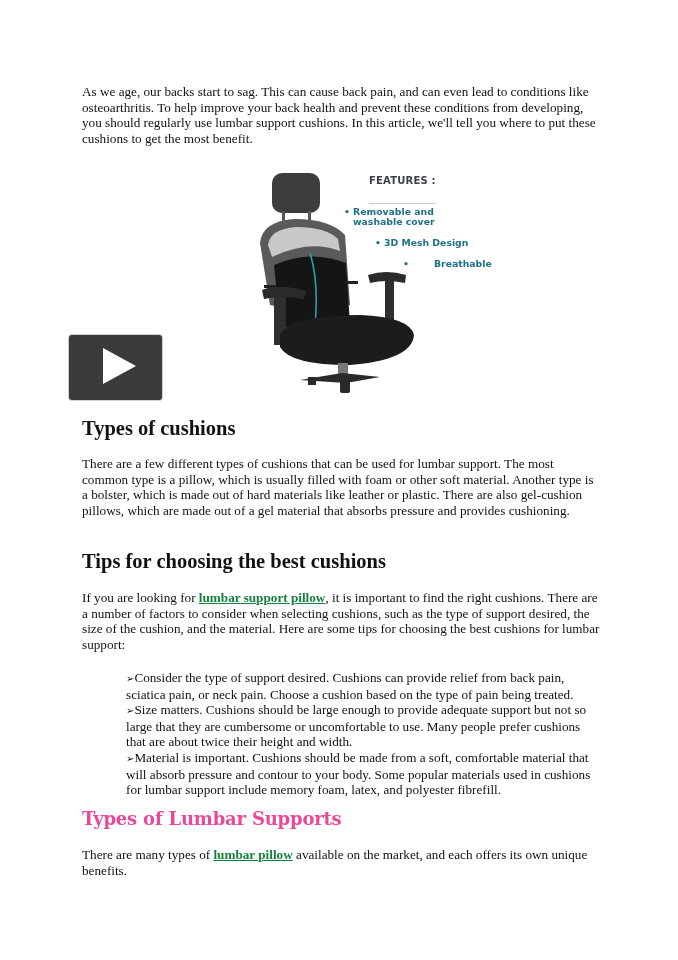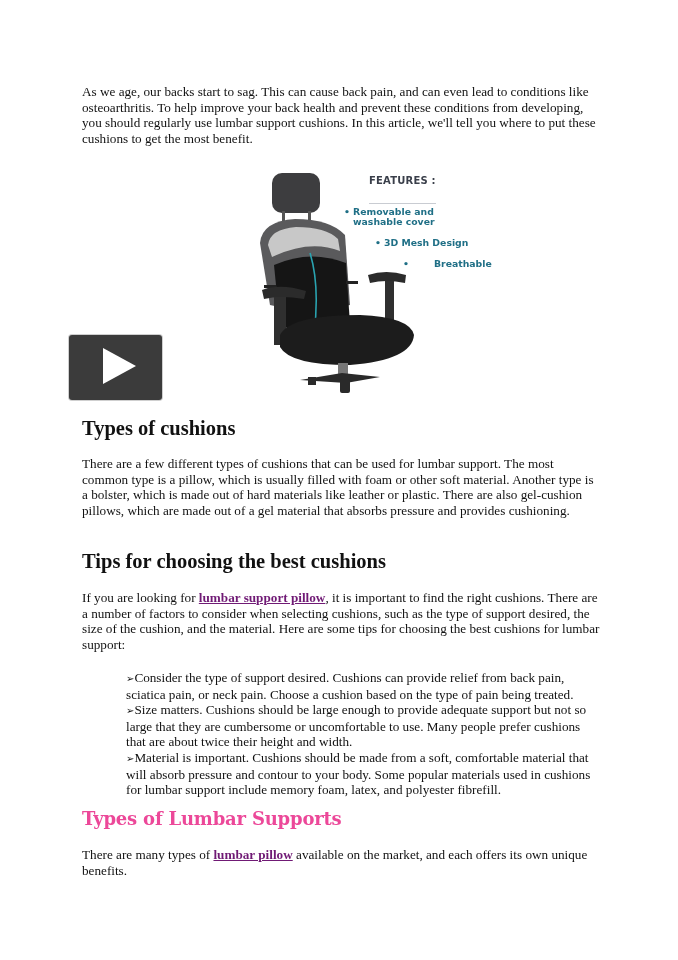--- a/index.html
+++ b/index.html
@@ -3,21 +3,21 @@
 <meta charset="utf-8">
 <style>
   html, body { margin: 0; padding: 0; background: #ffffff; }
   body { width: 678px; height: 960px; position: relative; overflow: hidden;
          font-family: "Liberation Serif", "DejaVu Serif", serif; color: #111; }
   .page { position: absolute; left: 0; top: 0; width: 678px; height: 960px; }
   .para { position: absolute; left: 82px; width: 520px; font-size: 13.2px; line-height: 15.6px; margin: 0; }
   .h1 { position: absolute; left: 82px; margin: 0; font-weight: bold; font-size: 20.5px; line-height: 24px; color: #111; text-align: right; }
   .h3 { position: absolute; left: 82px; margin: 0; font-weight: bold; font-size: 18px; line-height: 16px; color: #ec4899;
         font-family: "DejaVu Serif", "Liberation Serif", serif; letter-spacing: -0.2px; }
-  a.link { color: #701a75; font-weight: bold; text-decoration: underline; }
+  a.link { color: #15803d; font-weight: bold; text-decoration: underline; }
   .bullet { display: block; margin-left: 44px; }
   .bullet-mark { font-family: "DejaVu Sans", sans-serif; font-size: 10px; }
 
   .figure { position: absolute; left: 250px; top: 165px; width: 230px; height: 235px; }
   .features-title { position: absolute; left: 82px; top: 10px; font-family: "DejaVu Sans", sans-serif; font-weight: bold;
                     font-size: 10px; color: #3a3f4a; letter-spacing: 0.2px; border-bottom: 1px solid #c9ccd2; padding-bottom: 17px; margin-left: 37px; }
   .feature { position: absolute; font-family: "DejaVu Sans", sans-serif; font-size: 9.3px; line-height: 10px; color: #1f6f86; font-weight: bold; }
   .feature::before { content: "\2022"; position: absolute; left: -9px; top: 0; color: #1f6f86; }
 
   .play { position: absolute; left: 67px; top: 333px; width: 98px; height: 70px; }

